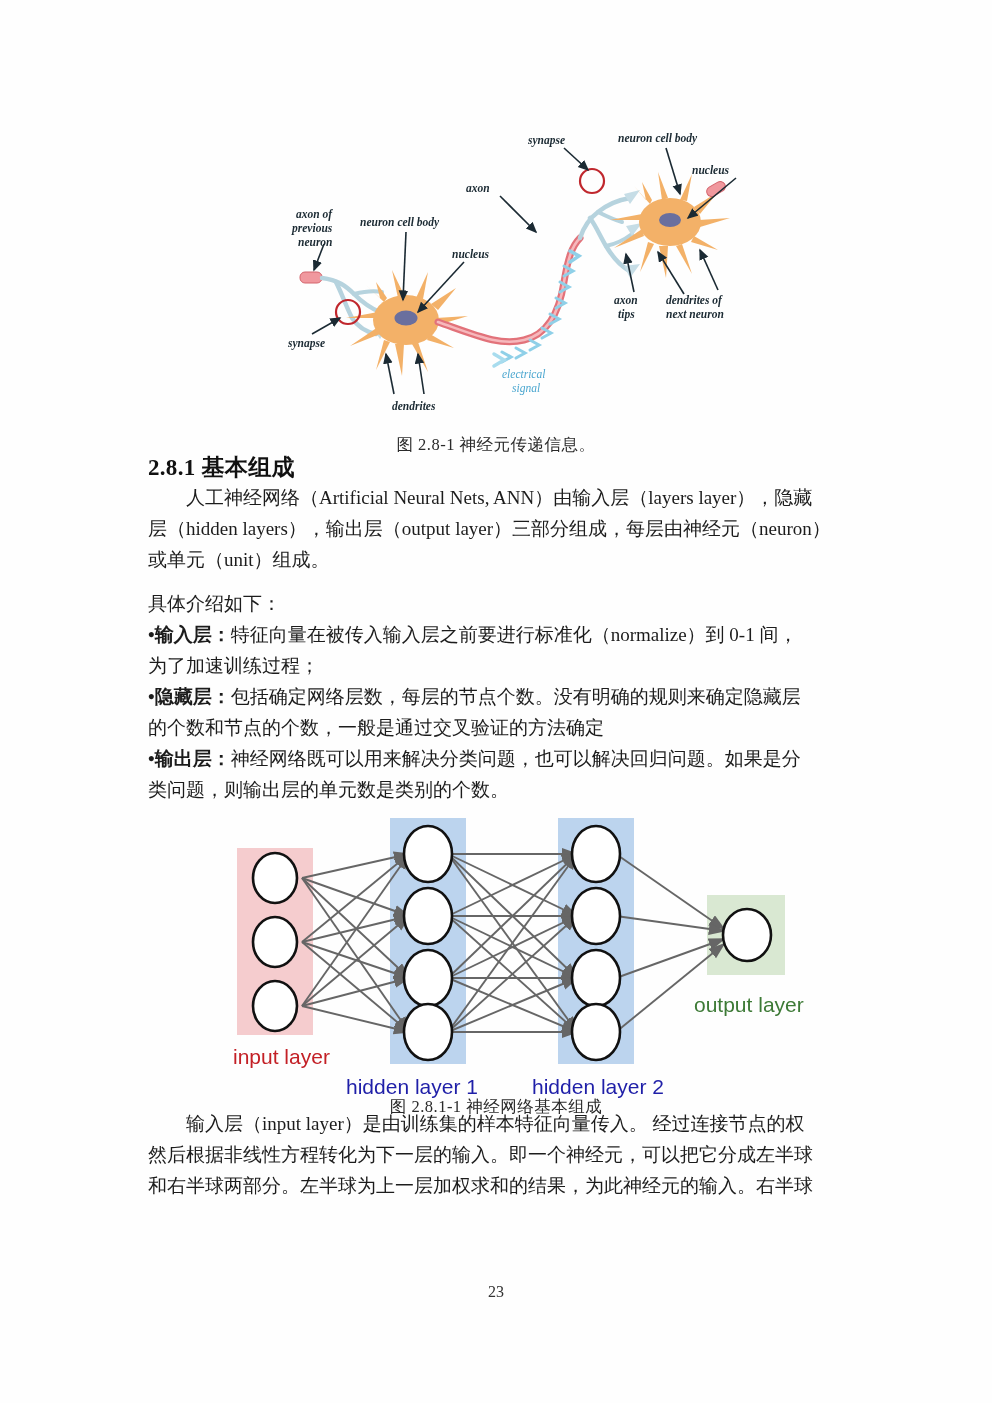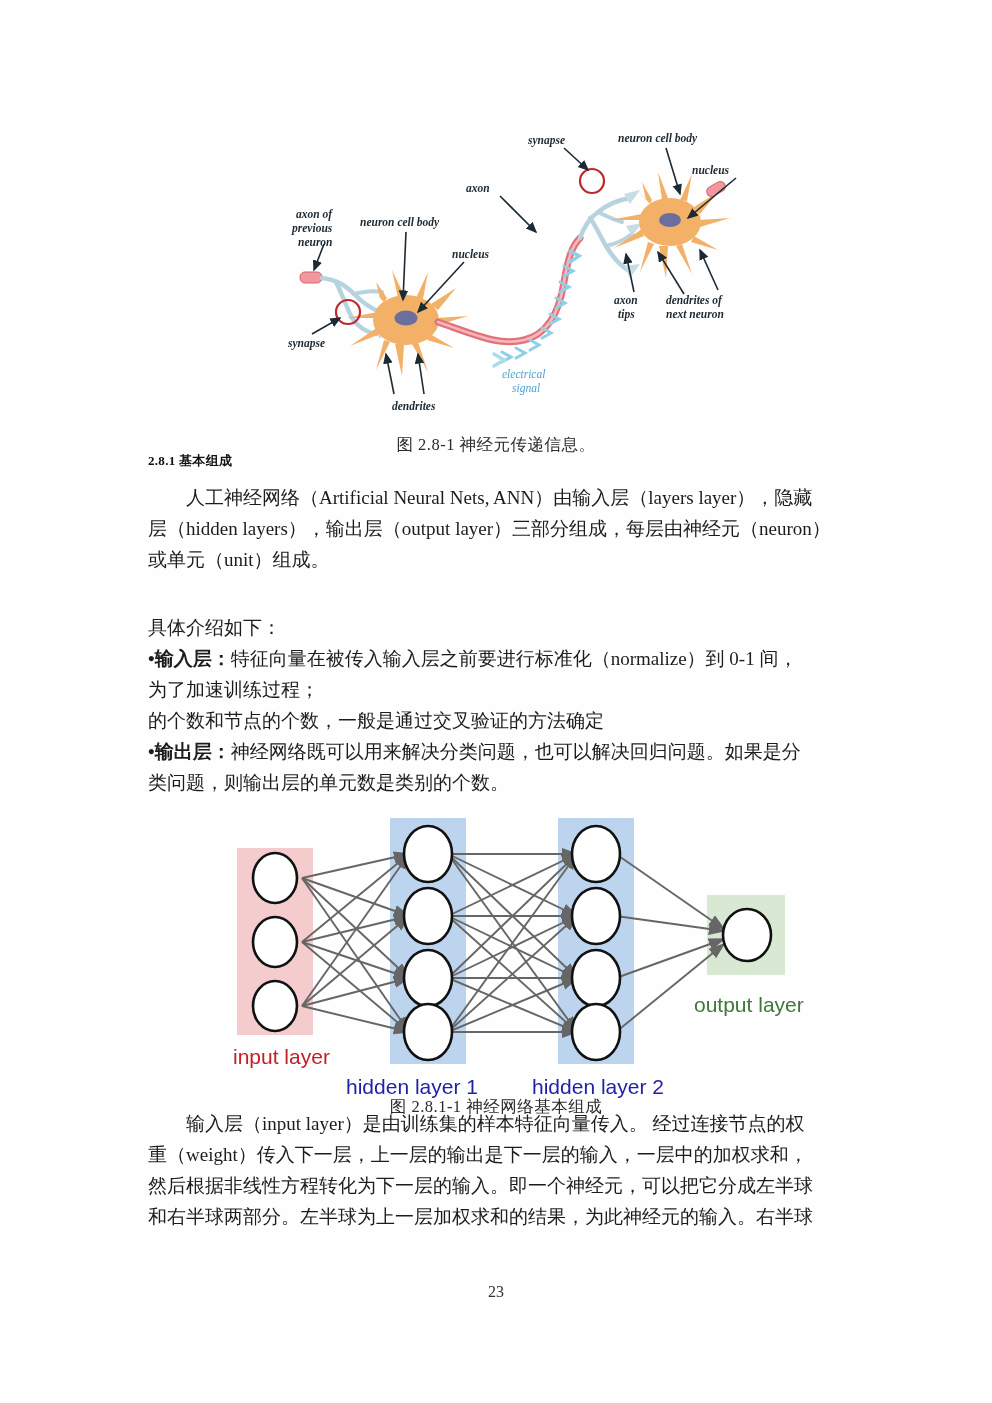--- a/index.html
+++ b/index.html
@@ -41,41 +41,41 @@
     color: #2a2a2a;
   }
   #caption1 { top: 434px; }
   #caption2 { top: 1096px; }
 
   
   .section-heading {
     position: absolute;
     left: 148px;
     top: 452px;
-    font-size: 13px;
+    font-size: 23px;
     font-weight: bold;
     letter-spacing: 0.3px;
     color: #111;
   }
 
   .para {
     position: absolute;
     left: 148px;
     width: 700px;
     font-size: 19px;
     line-height: 31px;
     text-align: justify;
     text-justify: inter-ideograph;
     color: #1c1c1c;
   }
   .para .indent { display: inline-block; width: 2em; }
   .para b { font-weight: bold; }
 
   #para-intro { top: 482px; }
-  #para-detail { top: 612px; }
+  #para-detail { top: 588px; }
   #para-tail   { top: 1108px; }
 
   .para-line { white-space: nowrap; }
 
   
   .nn-figure {
     position: absolute;
     left: 196px;
     top: 806px;
     width: 640px;
@@ -230,20 +230,21 @@
   <div class="para" id="para-intro">
     <div class="para-line"><span class="indent"></span><span>人工神经网络（Artificial Neural Nets, ANN）由输入层（layers layer），隐藏</span></div>
     <div class="para-line"><span>层（hidden layers），输出层（output layer）三部分组成，每层由神经元（neuron）</span></div>
     <div class="para-line"><span>或单元（unit）组成。</span></div>
   </div>
 
   <div class="para" id="para-detail">
     <div class="para-line"><span>具体介绍如下：</span></div>
     <div class="para-line"><b>•输入层：</b><span>特征向量在被传入输入层之前要进行标准化（normalize）到 0-1 间，</span></div>
     <div class="para-line"><span>为了加速训练过程；</span></div>
+    <div class="para-line"><b>•隐藏层：</b><span>包括确定网络层数，每层的节点个数。没有明确的规则来确定隐藏层</span></div>
     <div class="para-line"><span>的个数和节点的个数，一般是通过交叉验证的方法确定</span></div>
     <div class="para-line"><b>•输出层：</b><span>神经网络既可以用来解决分类问题，也可以解决回归问题。如果是分</span></div>
     <div class="para-line"><span>类问题，则输出层的单元数是类别的个数。</span></div>
   </div>
 
   <div class="nn-figure">
     <svg width="640" height="296" viewBox="0 0 640 296" xmlns="http://www.w3.org/2000/svg">
       <defs>
         <marker id="nnArrow" markerWidth="9" markerHeight="9" refX="8" refY="3.2" orient="auto">
           <path d="M0,0 L9,3.2 L0,6.4 z" fill="#666666"></path>
@@ -315,20 +316,19 @@
       <text x="150" y="288" font-family="'Liberation Sans', sans-serif" font-size="21" fill="#1f1fa8">hidden layer 1</text>
       <text x="336" y="288" font-family="'Liberation Sans', sans-serif" font-size="21" fill="#1f1fa8">hidden layer 2</text>
       <text x="498" y="206" font-family="'Liberation Sans', sans-serif" font-size="21" fill="#3d7a36">output layer</text>
     </svg>
   </div>
 
   <div class="fig-caption" id="caption2">图 2.8.1-1  神经网络基本组成</div>
 
   <div class="para" id="para-tail">
     <div class="para-line"><span class="indent"></span><span>输入层（input layer）是由训练集的样本特征向量传入。 经过连接节点的权</span></div>
-    <div class="para-line"><span>重（weight）传入下一层，上一层的输出是下一层的输入，一层中的加权求和，</span></div>
     <div class="para-line"><span>然后根据非线性方程转化为下一层的输入。即一个神经元，可以把它分成左半球</span></div>
     <div class="para-line"><span>和右半球两部分。左半球为上一层加权求和的结果，为此神经元的输入。右半球</span></div>
   </div>
 
   <div class="page-number">23</div>
 
 </div>
 
 </body></html>

